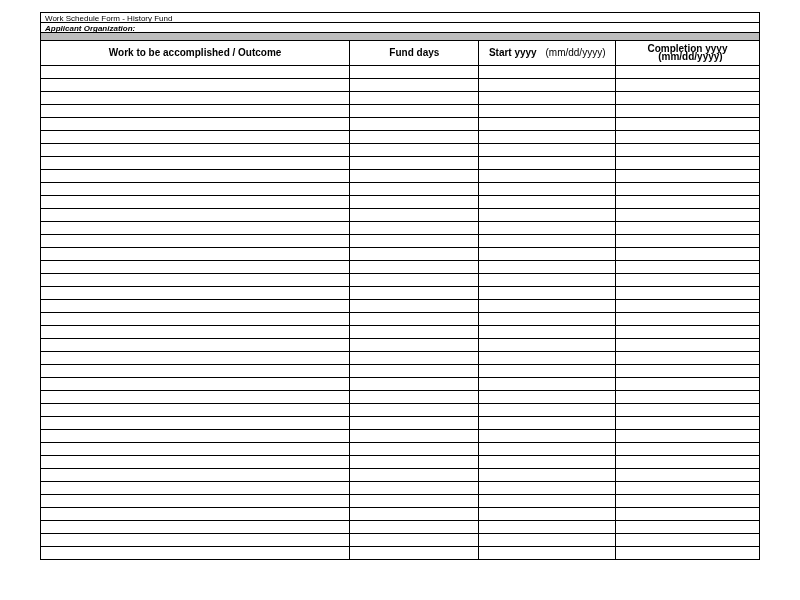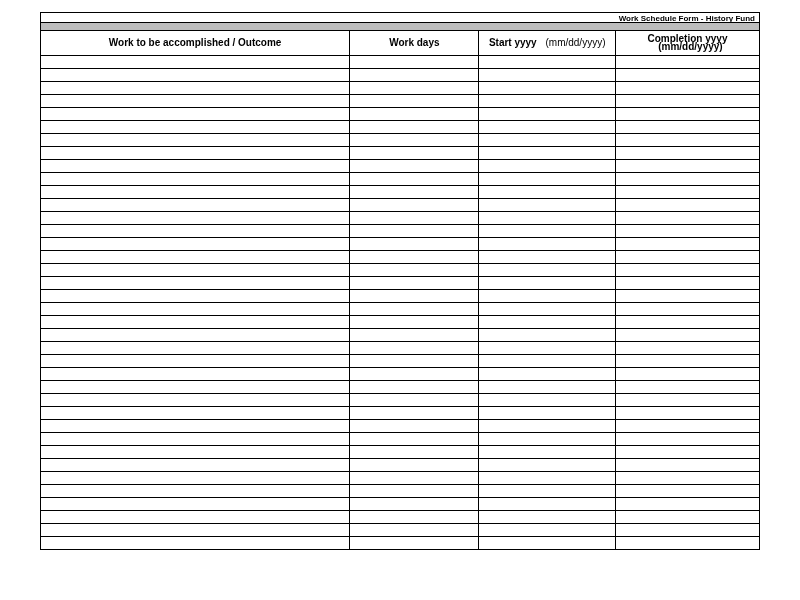--- a/index.html
+++ b/index.html
@@ -15,21 +15,21 @@
     border: 1px solid #000;
   }
   .header-row {
     border-bottom: 1px solid #000;
     padding: 1px 4px;
     font-weight: bold;
     font-style: italic;
     line-height: 10px;
     height: 10px;
   }
-  .header-row.first { font-style: normal; font-weight: bold; text-align: right; }
+  .header-row.first { font-style: normal; font-weight: normal; }
   .grey-bar {
     height: 8px;
     background: #bdbdbd;
     border-bottom: 1px solid #000;
   }
   table {
     border-collapse: collapse;
     width: 100%;
     table-layout: fixed;
   }
@@ -55,26 +55,27 @@
   th.col1 { width: 18%; }
   th.col2 { width: 19%; }
   th.col3 { width: 20%; }
   .norm { font-weight: normal; padding-left: 6px; }
 </style>
 </head>
 <body>
 
 <div class="form-wrap">
   <div class="header-row first">Work Schedule Form - History Fund</div>
+  <div class="header-row">Applicant Organization:</div>
   <div class="grey-bar"></div>
   <table>
     <thead>
       <tr>
         <th class="col0">Work to be accomplished / Outcome</th>
-        <th class="col1">Work days</th>
+        <th class="col1">Fund days</th>
         <th class="col2">
           <span>Start yyyy</span><span class="norm"> (mm/dd/yyyy)</span>
         </th>
         <th class="col3">
           <span class="sub">Completion yyyy</span>
           <span class="sub norm">(mm/dd/yyyy)</span>
         </th>
       </tr>
     </thead>
     <tbody id="tbody">

